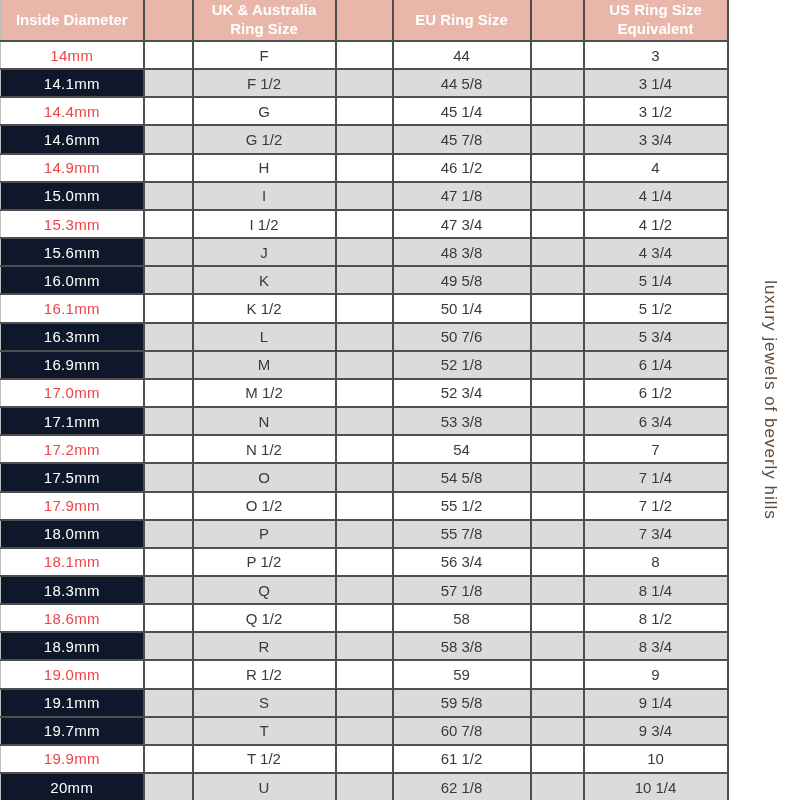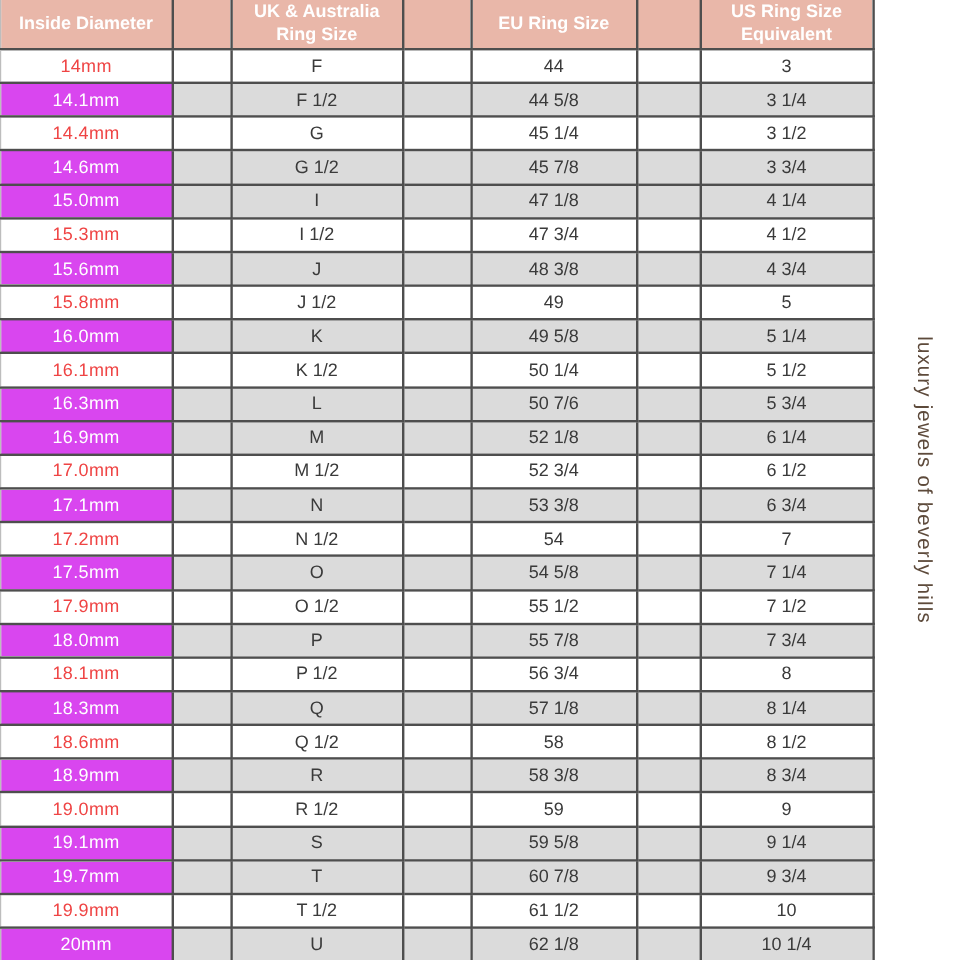--- a/index.html
+++ b/index.html
@@ -56,21 +56,21 @@
     font-weight: normal;
   }
   td.diam {
     font-weight: bold;
     font-size: 16px;
     letter-spacing: 0.3px;
   }
   tr.odd td { background: #ffffff; }
   tr.odd td.diam { color: #ef4444; }
   tr.even td { background: #dbdbdb; }
-  tr.even td.diam { background: #d946ef; color: #ffffff; margin-left: 44px; }
+  tr.even td.diam { background: #0f172a; color: #ffffff; margin-left: 44px; }
 
   .side-text {
     position: absolute;
     right: 20px;
     top: 400px;
     transform: translateY(-50%);
     writing-mode: vertical-rl;
     font-size: 17px;
     letter-spacing: 1px;
     color: #5d4a3b;
@@ -133,20 +133,29 @@
         </tr>
         <tr class="even">
           <td class="diam">14.6mm</td>
           <td></td>
           <td>G 1/2</td>
           <td></td>
           <td>45 7/8</td>
           <td></td>
           <td>3 3/4</td>
         </tr>
+        <tr class="odd">
+          <td class="diam">14.9mm</td>
+          <td></td>
+          <td>H</td>
+          <td></td>
+          <td>46 1/2</td>
+          <td></td>
+          <td>4</td>
+        </tr>
         <tr class="even">
           <td class="diam">15.0mm</td>
           <td></td>
           <td>I</td>
           <td></td>
           <td>47 1/8</td>
           <td></td>
           <td>4 1/4</td>
         </tr>
         <tr class="odd">
@@ -159,29 +168,20 @@
           <td>4 1/2</td>
         </tr>
         <tr class="even">
           <td class="diam">15.6mm</td>
           <td></td>
           <td>J</td>
           <td></td>
           <td>48 3/8</td>
           <td></td>
           <td>4 3/4</td>
-        </tr>
-        <tr class="odd">
-          <td class="diam">15.8mm</td>
-          <td></td>
-          <td>J 1/2</td>
-          <td></td>
-          <td>49</td>
-          <td></td>
-          <td>5</td>
         </tr>
         <tr class="even">
           <td class="diam">16.0mm</td>
           <td></td>
           <td>K</td>
           <td></td>
           <td>49 5/8</td>
           <td></td>
           <td>5 1/4</td>
         </tr>

